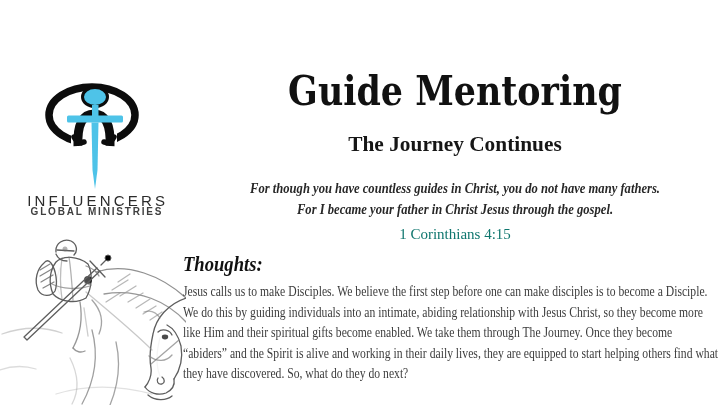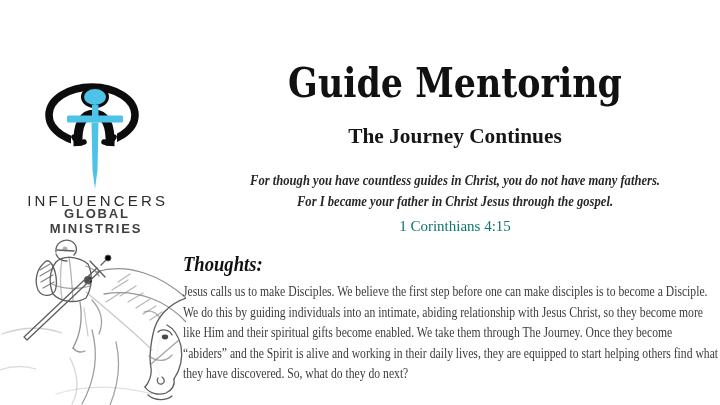--- a/index.html
+++ b/index.html
@@ -5,25 +5,25 @@
   html,body{margin:0;padding:0;background:#fff;}
   .stage{position:relative;width:720px;height:405px;background:#ffffff;overflow:hidden;
          font-family:"Liberation Serif",serif;}
 
   
   .logo-mark{position:absolute;left:31px;top:82px;width:124px;height:112px;}
   .logo-name{position:absolute;left:24px;top:192px;width:144px;text-align:center;
              font-family:Liberation Sans, sans-serif;font-size:15px;letter-spacing:3.2px;
              text-indent:3.2px;color:#2b2b2b;}
   .logo-sub{position:absolute;left:24px;top:206px;width:144px;text-align:center;
-            font-family:"Liberation Sans",sans-serif;font-size:13px;font-weight:bold;
+            font-family:"Liberation Sans",sans-serif;font-size:10px;font-weight:bold;
             letter-spacing:1.8px;text-indent:1.8px;color:#3f3f3f;}
 
   
-  .header{position:absolute;left:190px;top:0;width:530px;height:250px;}
+  .header{position:absolute;left:190px;top:8px;width:530px;height:250px;}
   .header>div{position:absolute;left:0;width:100%;text-align:center;}
   .title{top:58px;font-family:"DejaVu Serif",serif;font-weight:bold;font-size:41px;
          line-height:50px;color:#111;transform:scaleX(.85);}
   .subtitle{top:122px;font-weight:bold;font-size:22px;line-height:28px;color:#161616;
             transform:scaleX(.97);}
   .verse1{top:170px;}
   .verse2{top:191px;}
   .verse1,.verse2{font-style:italic;font-weight:bold;font-size:15px;line-height:21px;
                   color:#272727;transform:scaleX(.84);}
   .reference{top:216px;font-size:15px;line-height:20px;color:#0f766e;}

